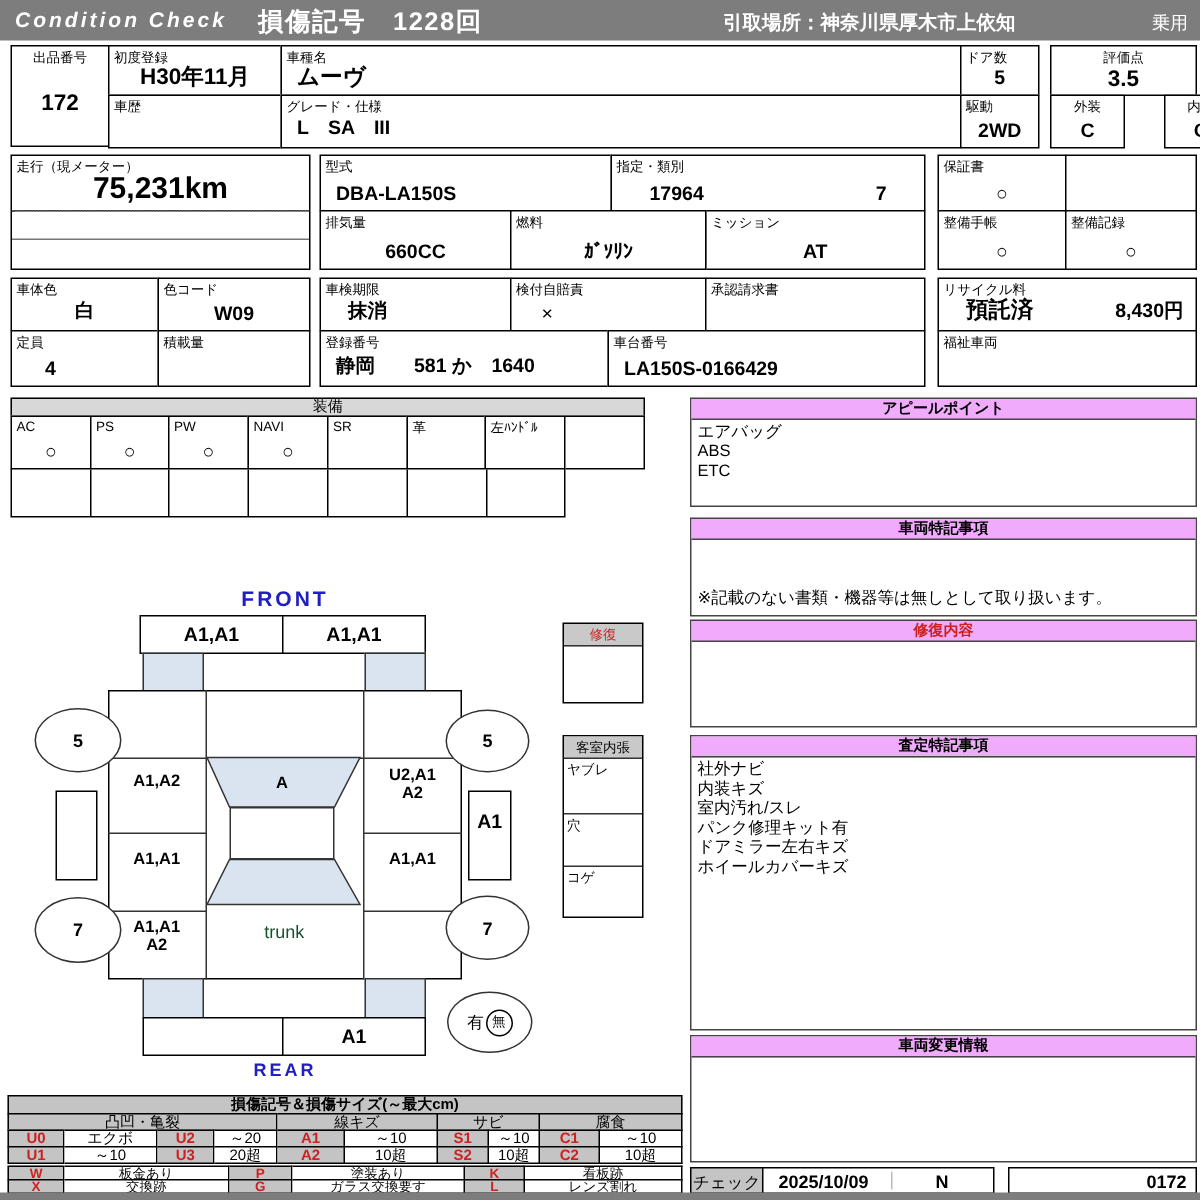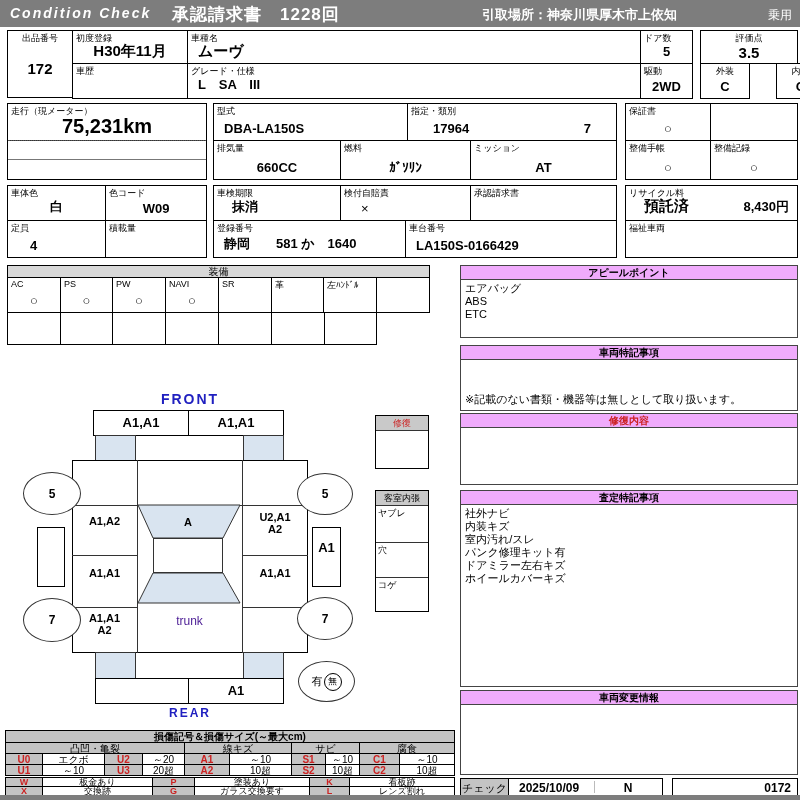--- a/index.html
+++ b/index.html
@@ -39,21 +39,21 @@
   .blue{color:#2020c0;}
   .red{color:#cc2222;}
 </style>
 </head>
 <body>
 
 <div id="sheet">
 
   <div class="bar">
     <span class="brand">Condition  Check</span>
-    <span class="auction">承認請求書　1228回</span>
+    <span class="auction">損傷記号　1228回</span>
     <span class="pickup">引取場所：神奈川県厚木市上依知</span>
     <span class="usage">乗用</span>
   </div>
 
   <div class="cell" style="left:7px;top:30px;width:66px;height:68px;">
     <span class="cl center">出品番号</span>
     <span class="cv mid" style="bottom:20px;">172</span>
   </div>
   <div class="cell" style="left:72px;top:30px;width:116px;height:34px;">
     <span class="cl">初度登録</span>
@@ -294,21 +294,21 @@
   </div>
 
   <div class="dlabel" style="left:72px;top:515px;width:65px;">A1,A2</div>
   <div class="dlabel" style="left:155px;top:516px;width:66px;">A</div>
   <div class="dlabel" style="left:243px;top:511px;width:64px;">U2,A1</div>
   <div class="dlabel" style="left:243px;top:523px;width:64px;">A2</div>
   <div class="dlabel" style="left:72px;top:567px;width:65px;">A1,A1</div>
   <div class="dlabel" style="left:242px;top:567px;width:66px;">A1,A1</div>
   <div class="dlabel" style="left:72px;top:612px;width:65px;">A1,A1</div>
   <div class="dlabel" style="left:72px;top:624px;width:65px;">A2</div>
-  <div class="dlabel" style="left:137px;top:614px;width:105px;color:#4c1d95;font-weight:normal;font-size:12px;">trunk</div>
+  <div class="dlabel" style="left:137px;top:614px;width:105px;color:#14532d;font-weight:normal;font-size:12px;">trunk</div>
 
   <div class="bluefill" style="left:95px;top:652px;width:41px;height:27px;"></div>
   <div class="bluefill" style="left:243px;top:652px;width:41px;height:27px;"></div>
   <div class="cell" style="left:95px;top:678px;width:94px;height:26px;"></div>
   <div class="cell" style="left:188px;top:678px;width:96px;height:26px;">
     <span class="cv" style="bottom:5px;">A1</span>
   </div>
   <div class="dlabel blue" style="left:140px;top:706px;width:100px;letter-spacing:2px;font-size:12px;">REAR</div>
 
   <div class="oval" style="left:23px;top:472px;width:58px;height:43px;">

